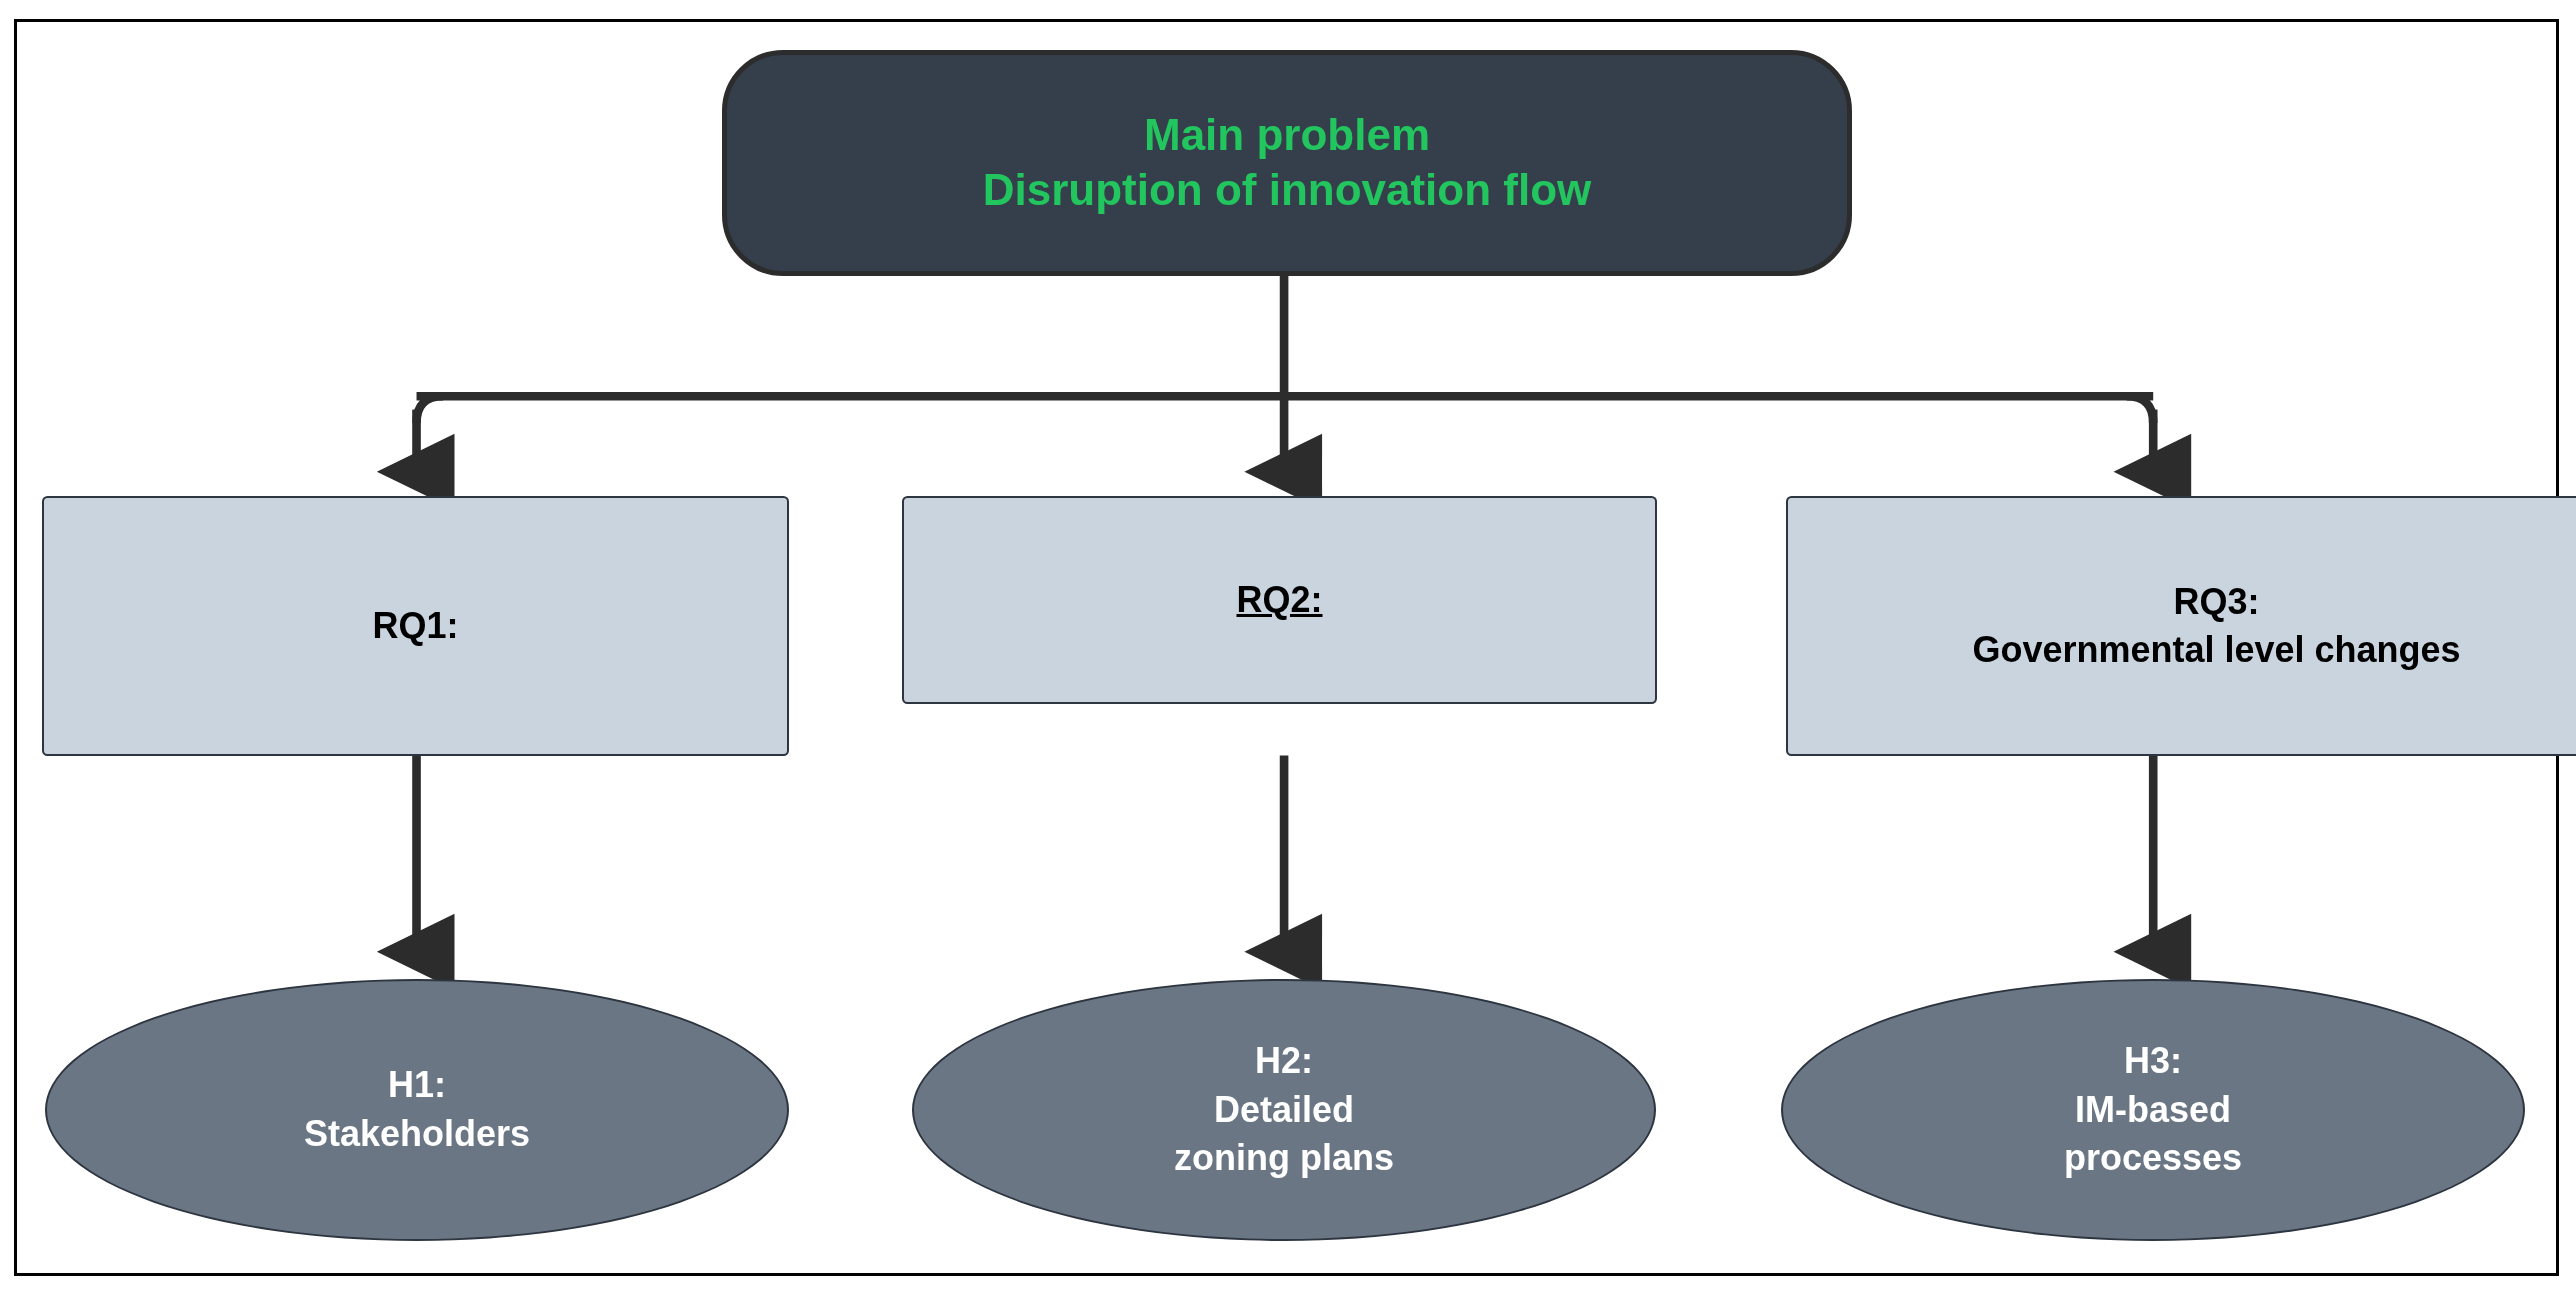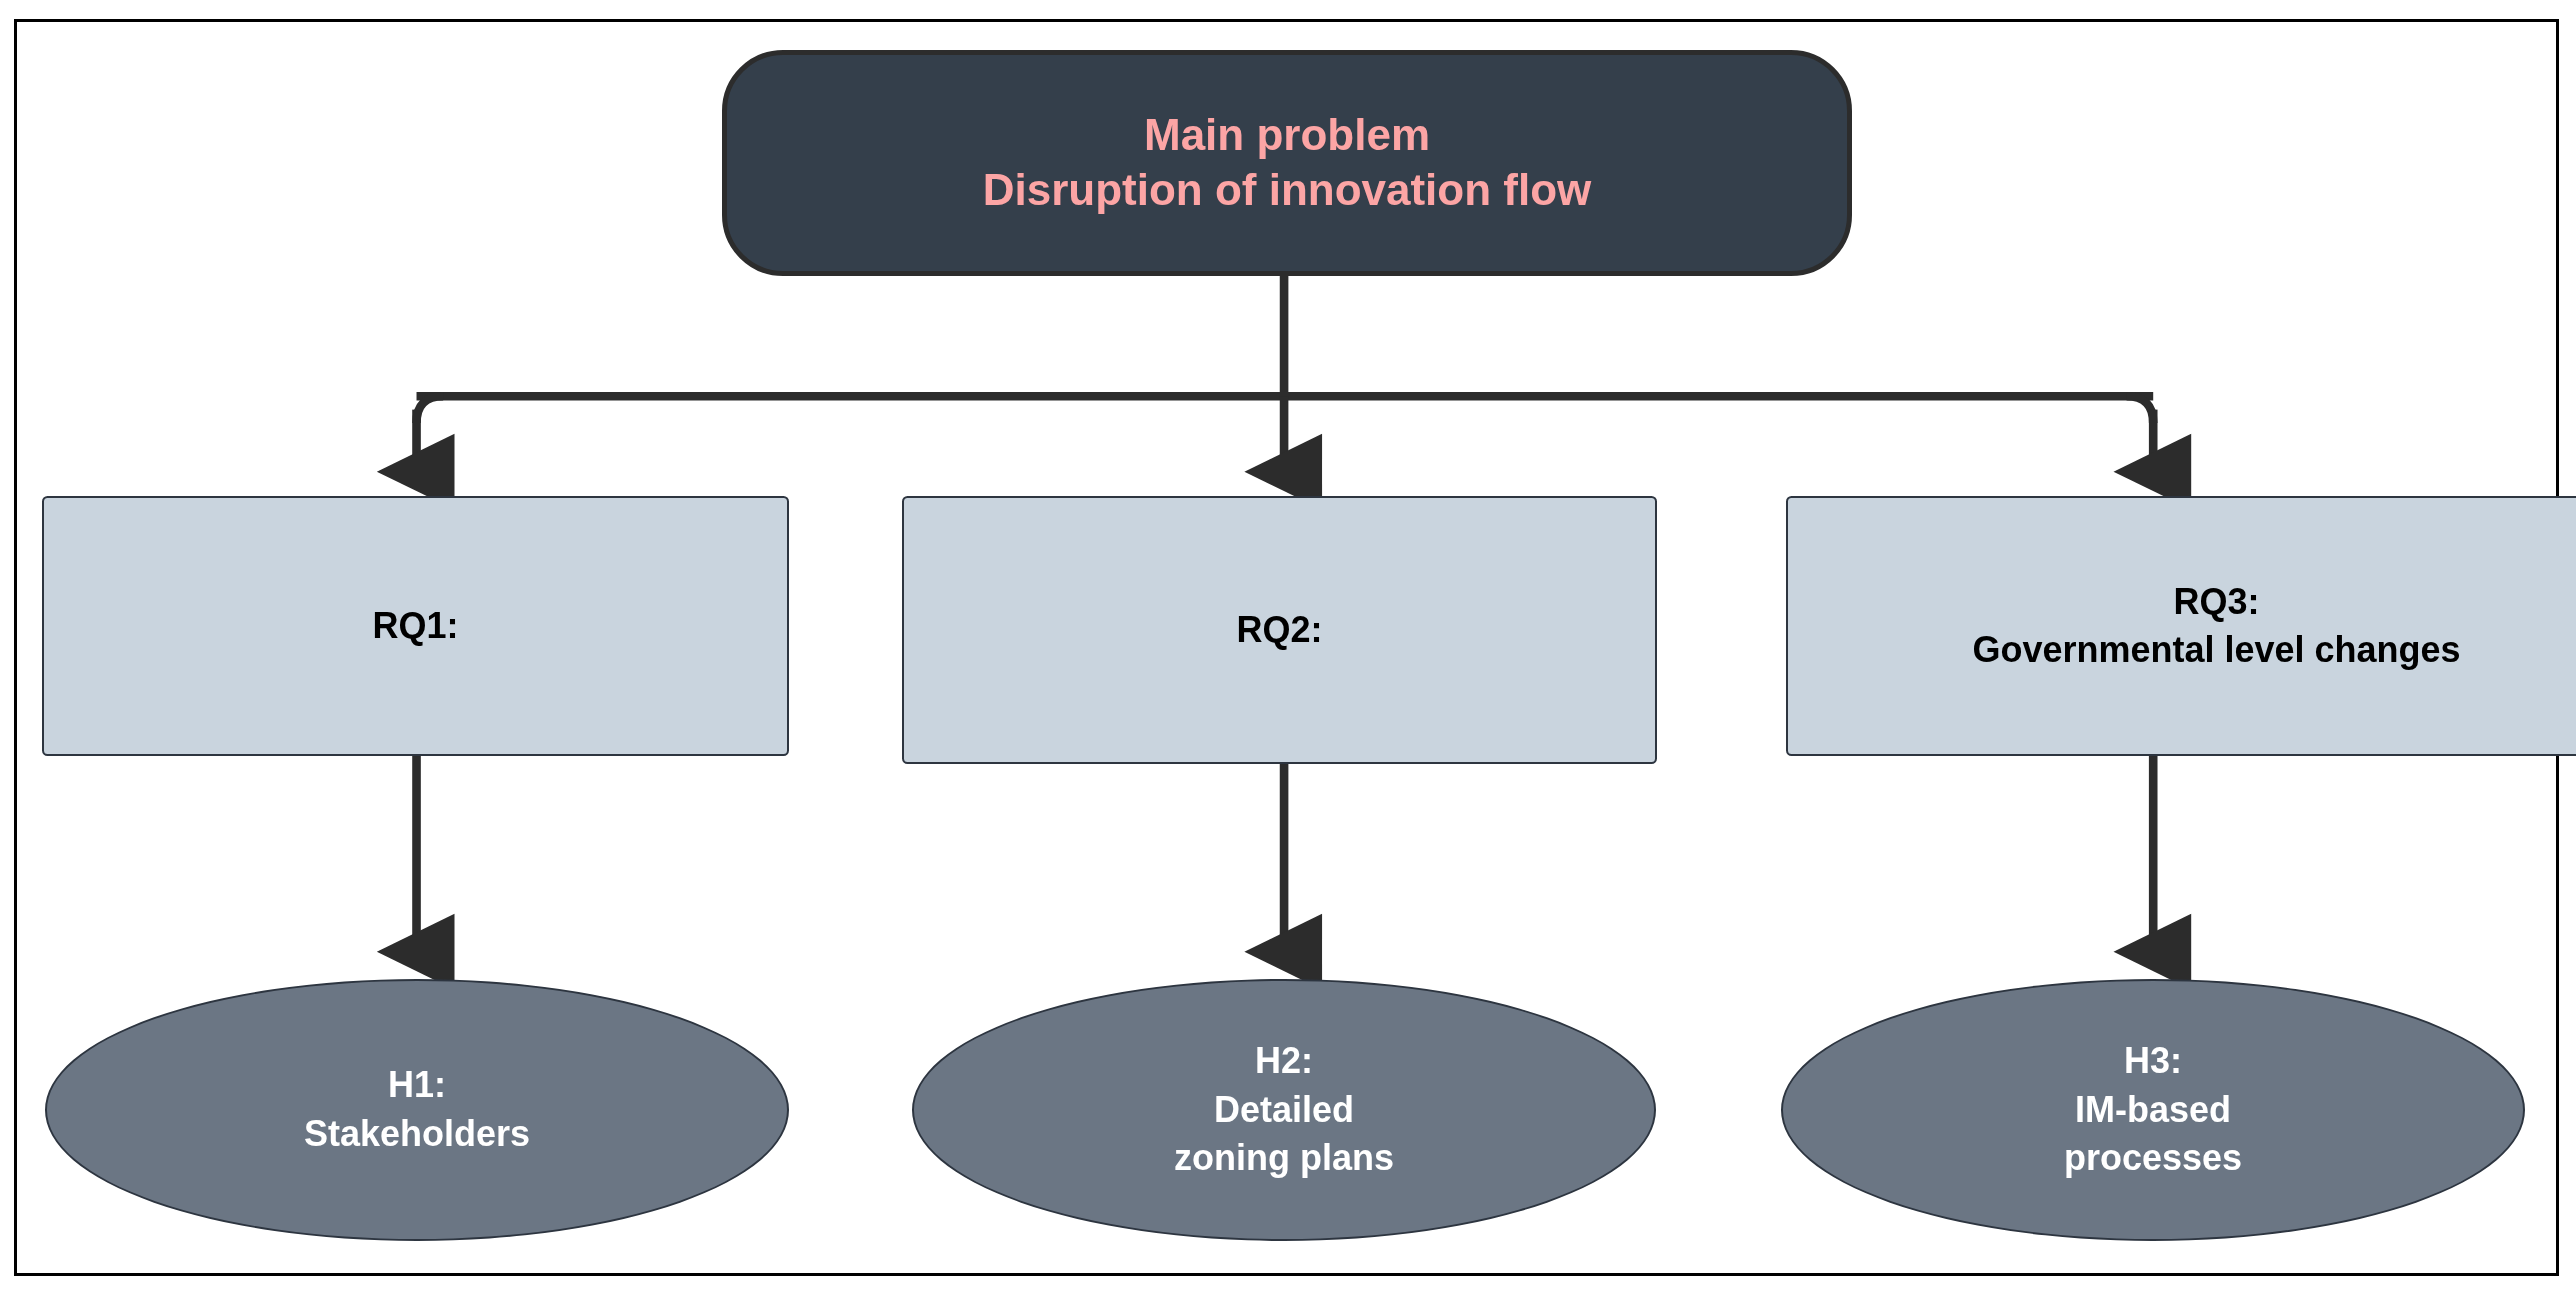--- a/index.html
+++ b/index.html
@@ -54,38 +54,38 @@
 
   
   #main-problem {
     left: 722px;
     top: 50px;
     width: 1130px;
     height: 226px;
     background: #343f4b;
     border: 5.5px solid #2c2c2c;
     border-radius: 61px;
-    color: #fca5a5;
+    color: #22c55e;
     font-weight: bold;
     font-size: 44px;
     line-height: 1.24;
   }
 
   
   .rq-box {
     background: #c9d4de;
     border: 2.4px solid #2d3540;
     border-radius: 5.5px;
     color: #000000;
     font-weight: bold;
     font-size: 36px;
     line-height: 1.32;
   }
   #rq1-box { left: 42px;   top: 496px; width: 747px;  height: 260px; }
-  #rq2-box { left: 902px; top: 496px; width: 755px;  height: 268px; }
+  #rq2-box { left: 902px; top: 496px; width: 755px;  height: 208px; text-decoration: underline; }
   #rq3-box { left: 1786px; top: 496px; width: 861px;  height: 260px; }
 
   
   .h-ellipse {
     background: #6b7684;
     border: 2.4px solid #2d3540;
     border-radius: 50%;
     color: #ffffff;
     font-weight: bold;
     font-size: 36px;

